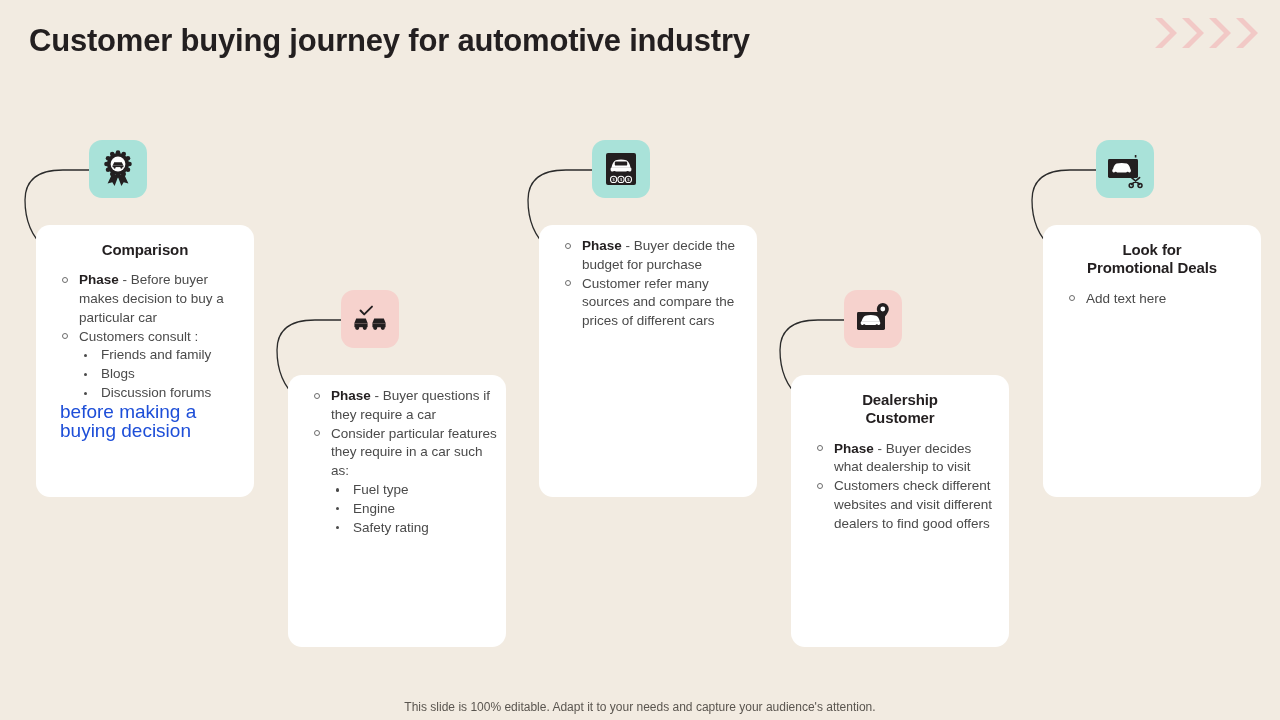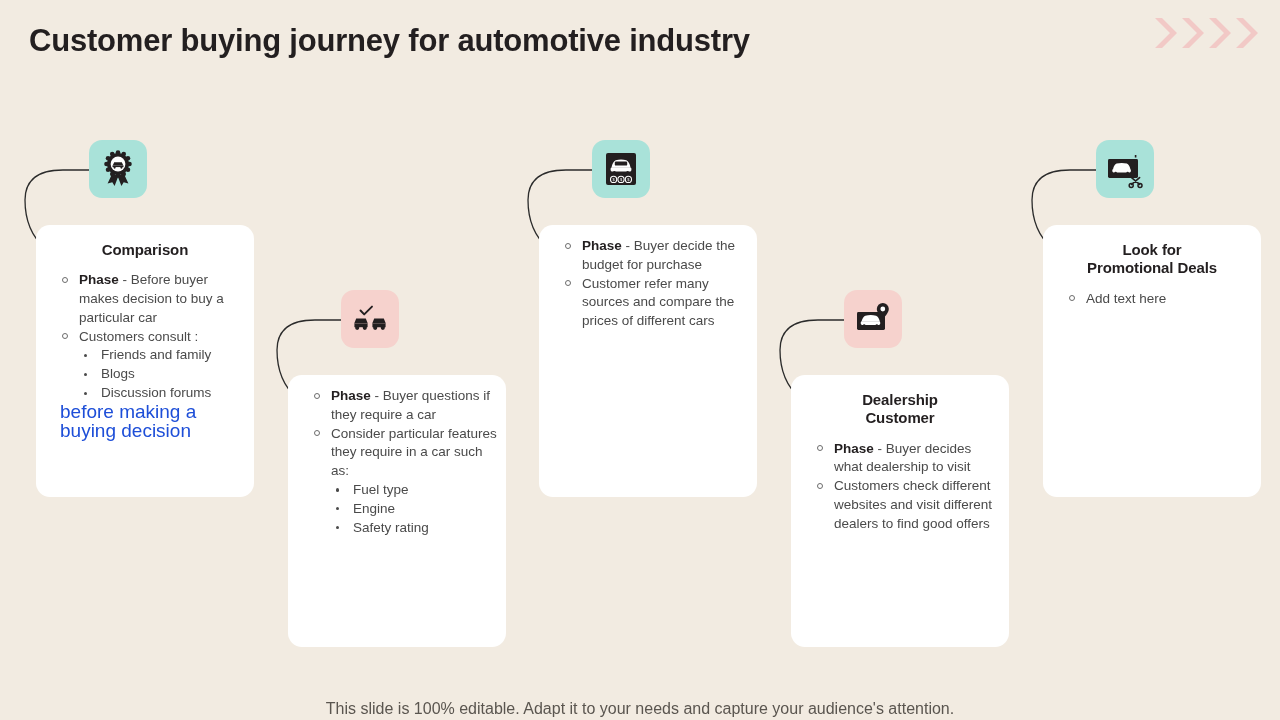--- a/index.html
+++ b/index.html
@@ -76,21 +76,21 @@
     position:absolute; left:5px; top:7.5px;
     width:3.2px; height:3.2px; background:#4a4a4a; border-radius:50%;
   }
   .tail { font-size:19px; line-height:18.8px; color:#1d4ed8; }
 
   
   .connector { position:absolute; left:0; top:0; overflow:visible; pointer-events:none; }
 
   #footer-note {
     position:absolute; left:0; top:700px; width:1280px;
-    text-align:center; font-size:16px; color:#5a554f;
+    text-align:center; font-size:12px; color:#5a554f;
   }
 </style>
 </head>
 <body>
 
 <div id="header">
   <div id="page-title">Customer buying journey for automotive industry</div>
   <div id="chevrons">
       <svg class="chev" viewBox="0 0 26 34">
         <path d="M4 2 L19 17 L4 32 L11 32 L26 17 L11 2 Z" fill="#f2c9c6"></path>

